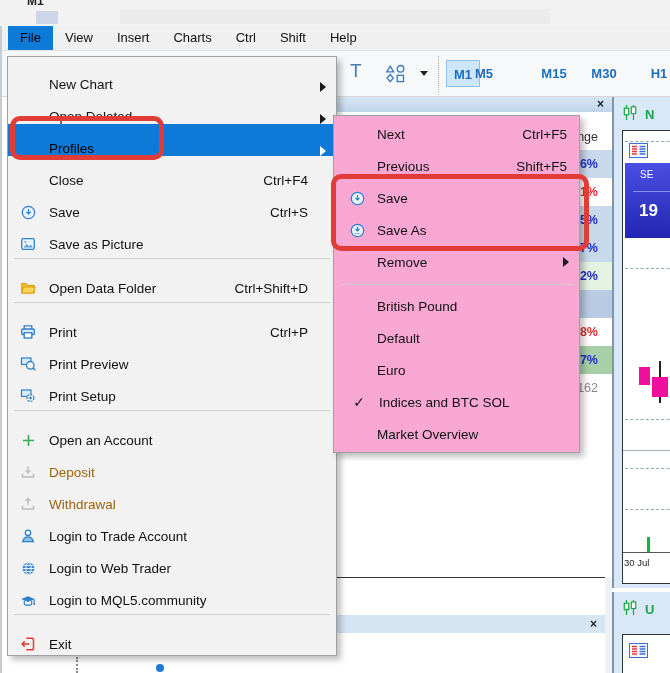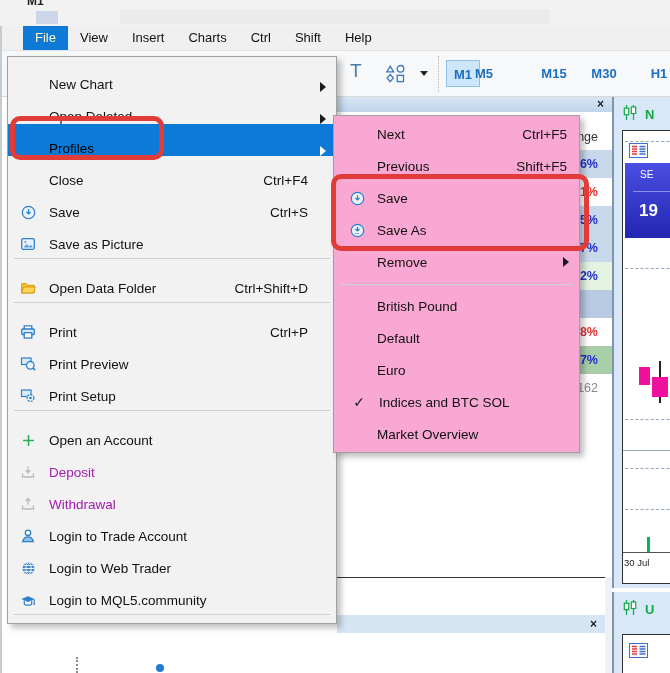--- a/index.html
+++ b/index.html
@@ -10,21 +10,21 @@
   
   .top-strip{left:0;top:0;width:670px;height:26px;background:#f2f2f2;overflow:hidden;}
   .title-frag{position:absolute;left:27px;top:-6px;font-size:12px;font-weight:700;color:#222;}
   .tint1{position:absolute;left:36px;top:11px;width:22px;height:13px;background:#ccd6e8;}
   .tint2{position:absolute;left:120px;top:9px;width:430px;height:15px;background:#ebebec;}
 
   
   .menubar{left:0;top:26px;width:670px;height:25px;background:#f0f0f0;border-bottom:1px solid #e3e3e3;
            display:flex;padding-left:8px;box-sizing:border-box;}
   .mb-item{padding:0 12px;font-size:13px;line-height:24px;cursor:default;}
-  .mb-item.sel{background:#0d7ad8;color:#fef9c3;margin-left:15px;}
+  .mb-item.sel{background:#0d7ad8;color:#000000;}
 
   
   .toolbar{left:0;top:51px;width:670px;height:46px;background:#f7f8f9;border-bottom:1px solid #d8d8d8;box-sizing:border-box;}
   .t-text{position:absolute;left:350px;top:9px;font-size:19px;color:#4a7dab;}
   .shapes{position:absolute;left:384px;top:12px;}
   .caret{position:absolute;left:420px;top:20px;width:0;height:0;border-top:5px solid #222;
          border-left:4px solid transparent;border-right:4px solid transparent;}
   .tsep{position:absolute;left:438px;top:5px;height:36px;border-left:1px dotted #b5b5b5;}
   .tf{position:absolute;top:9px;height:27px;line-height:27px;text-align:center;font-size:13px;
       font-weight:700;color:#1b6ec2;box-sizing:border-box;}
@@ -78,21 +78,21 @@
   .mi{padding:0 10px 0 6px;align-items:flex-end;} .smi{padding:0 10px;}
   .ico{width:28px;display:flex;justify-content:center;align-items:center;flex:none;}
   .smi .ico{width:26px;}
   .lbl{padding-left:7px;white-space:nowrap;}
   .sc{margin-left:auto;padding-right:18px;}
   .smi .sc{padding-right:2px;}
   .arr{margin-left:auto;width:0;height:0;border-left:6px solid #1a1a1a;
        border-top:5px solid transparent;border-bottom:5px solid transparent;}
   .mi.hl{background:#0d7ad8;color:#000000;}
   .mi.hl .arr{border-left-color:#fff;}
-  .mi.dis{color:#a21caf;}
+  .mi.dis{color:#a16207;}
   .msep{height:12px;position:relative;}
   .msep::after{content:"";position:absolute;left:6px;right:6px;top:50%;border-top:1px solid #d0d0d0;}
   .check{font-weight:700;font-size:14px;color:#111;padding-left:2px;}
 
   
   .redbox{border:5px solid #e23c38;border-radius:10px;z-index:30;pointer-events:none;box-sizing:border-box;}
   .redbox1{left:10px;top:116px;width:154px;height:44px;}
   .redbox2{left:331px;top:174px;width:258px;height:77px;}
 
   .lborder{left:0;top:26px;width:2px;height:647px;background:#c6ccd4;}
@@ -367,20 +367,29 @@
         <svg width="16" height="15" viewBox="0 0 16 15">
             <path d="M8 3.2L1.3 6.1 8 9l6.7-2.9z" fill="#2e7fc9"></path>
         <path d="M4.3 7.6v3.1c0 .8 2 1.5 3.7 1.5s3.7-.7 3.7-1.5V7.6" fill="none" stroke="#2e7fc9" stroke-width="1.2"></path>
         <path d="M14.2 6.3v4" stroke="#2e7fc9" stroke-width="1.1"></path>
             <circle cx="14.2" cy="11" r=".9" fill="#2e7fc9"></circle>
           </svg>
       </span>
       <span class="lbl">Login to MQL5.community</span>
     </div>
     <div class="msep"></div>
+    <div class="mi">
+      <span class="ico">
+        <svg width="16" height="16" viewBox="0 0 16 16">
+            <path d="M6.3 2.3h6a1.2 1.2 0 011.2 1.2v9a1.2 1.2 0 01-1.2 1.2h-6" fill="none" stroke="#e23c38" stroke-width="1.5"></path>
+        <path d="M9.5 8H2.2M4.7 5.4L2.1 8l2.6 2.6" fill="none" stroke="#e23c38" stroke-width="1.5"></path>
+          </svg>
+      </span>
+      <span class="lbl">Exit</span>
+    </div>
   </div>
 
   <div class="abs submenu">
     <div class="smi">
       <span class="ico"></span>
       <span class="lbl">Next</span>
       <span class="sc">Ctrl+F5</span>
     </div>
     <div class="smi">
       <span class="ico"></span>

